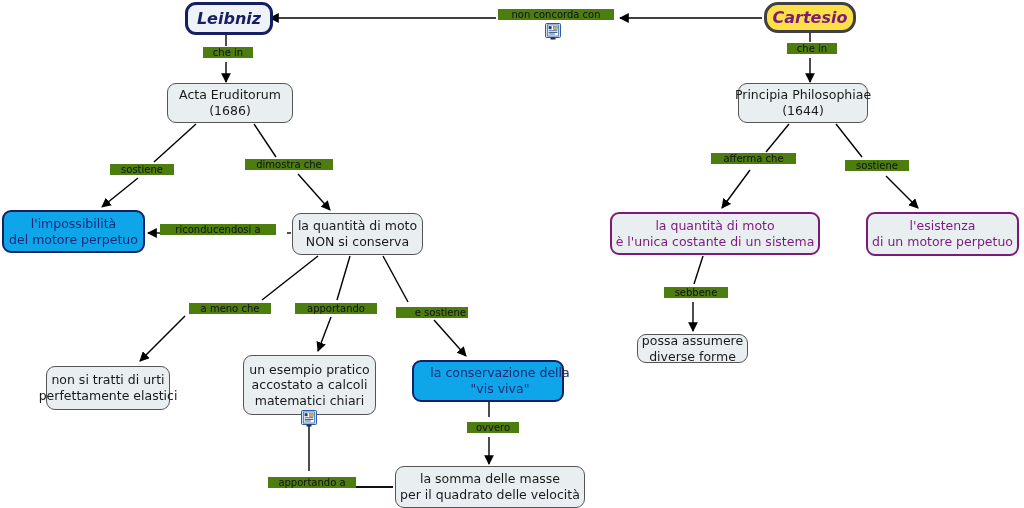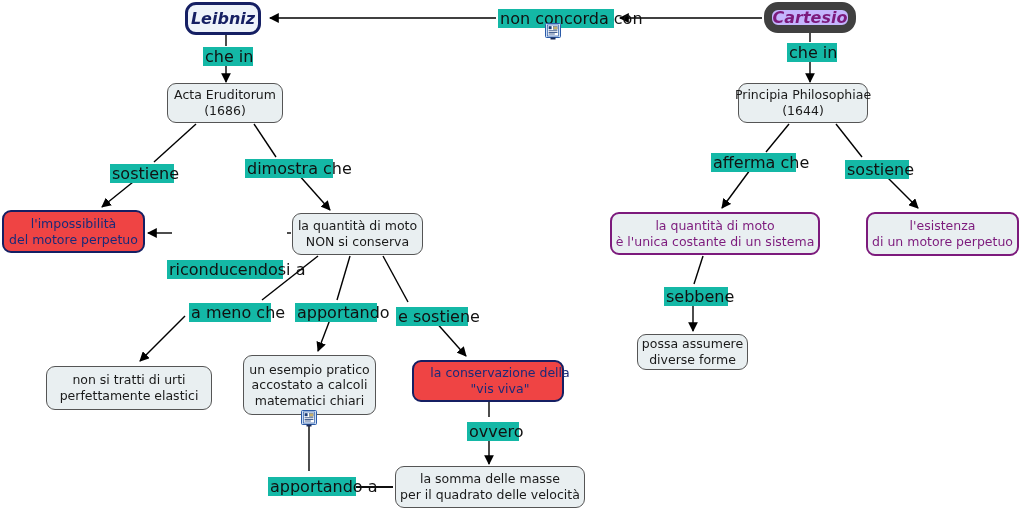--- a/index.html
+++ b/index.html
@@ -38,21 +38,21 @@
   
   .node.concept {
     background: #e9eff1;
     border: 1.6px solid #555555;
     border-radius: 9px;
     color: #1a1a1a;
     font-size: 12.5px;
   }
   
   .node.navy {
-    background: #ef4444;
+    background: #0ea5e9;
     border: 2.6px solid #151f63;
     border-radius: 9px;
     color: #1b2a78;
     font-size: 12.5px;
   }
   
   .node.purple {
     background: #e9eff1;
     border: 2.4px solid #7c1a7c;
     border-radius: 9px;
@@ -63,34 +63,34 @@
   .node.root-navy {
     background: #eef3fa;
     border: 3px solid #151f63;
     border-radius: 11px;
     color: #151f63;
     font-weight: bold;
     font-style: italic;
     font-size: 16px;
   }
   .node.root-purple {
-    background: #c4b5fd;
-    border: 8px solid #404040;
+    background: #fde047;
+    border: 3px solid #404040;
     border-radius: 14px;
     color: #7c1a7c;
     font-weight: bold;
     font-style: italic;
     font-size: 16px;
   }
   .edge-label {
     position: absolute;
-    font-size: 16px;
+    font-size: 10px;
     color: #111111;
     white-space: pre;
-    background: #14b8a6;
+    background: #4d7c0f;
     padding: 0 2px;
     text-align: center;
   }
   .doc-icon {
     position: absolute;
     width: 16px;
     height: 17px;
   }
 </style>
 </head>
@@ -170,66 +170,66 @@
       <line x1="836" y1="124" x2="862" y2="157" stroke="#000" stroke-width="1.4"></line>
       <line x1="886" y1="176" x2="918" y2="208" stroke="#000" stroke-width="1.4" marker-end="url(#arrow)"></line>
     </g>
 
     <g>
       <line x1="703" y1="256" x2="694" y2="284" stroke="#000" stroke-width="1.4"></line>
       <line x1="693" y1="302" x2="693" y2="331" stroke="#000" stroke-width="1.4" marker-end="url(#arrow)"></line>
     </g>
   </svg>
 
-  <div class="node root-navy" style="left:185px; top:2px; width:76px; height:33px;">Leibniz</div>
+  <div class="node root-navy" style="left:185px; top:2px; width:88px; height:33px;">Leibniz</div>
 
   <div class="node root-purple" style="left:764px; top:2px; width:92px; height:31px;">Cartesio</div>
 
-  <div class="node concept" style="left:167px; top:83px; width:116px; height:40px;">Acta Eruditorum
+  <div class="node concept" style="left:167px; top:83px; width:126px; height:40px;">Acta Eruditorum
 (1686)</div>
 
   <div class="node concept" style="left:738px; top:83px; width:130px; height:40px;">Principia Philosophiae
 (1644)</div>
 
   <div class="node navy" style="left:2px; top:210px; width:143px; height:43px;">l'impossibilità
 del motore perpetuo</div>
 
   <div class="node concept" style="left:292px; top:213px; width:131px; height:42px;">la quantità di moto
 NON si conserva</div>
 
   <div class="node purple" style="left:610px; top:212px; width:210px; height:43px;">la quantità di moto
 è l'unica costante di un sistema</div>
 
   <div class="node purple" style="left:866px; top:212px; width:153px; height:44px;">l'esistenza
 di un motore perpetuo</div>
 
-  <div class="node concept" style="left:46px; top:366px; width:166px; height:44px;">non si tratti di urti
+  <div class="node concept" style="left:46px; top:366px; width:124px; height:44px;">non si tratti di urti
 perfettamente elastici</div>
 
   <div class="node concept" style="left:243px; top:355px; width:133px; height:60px;">un esempio pratico
 accostato a calcoli
 matematici chiari</div>
 
   <div class="node navy" style="left:412px; top:360px; width:152px; height:42px;padding-left:24px;">la conservazione della
 "vis viva"</div>
 
-  <div class="node concept" style="left:637px; top:334px; width:111px; height:36px;">possa assumere
+  <div class="node concept" style="left:637px; top:334px; width:111px; height:29px;">possa assumere
 diverse forme</div>
 
   <div class="node concept" style="left:395px; top:466px; width:190px; height:42px;">la somma delle masse
 per il quadrato delle velocità</div>
 
   <div class="edge-label" style="left:498px; top:9px; width:112px;">non concorda con</div>
   <div class="edge-label" style="left:203px; top:47px; width:46px;">che in</div>
   <div class="edge-label" style="left:787px; top:43px; width:46px;">che in</div>
   <div class="edge-label" style="left:110px; top:164px; width:60px;">sostiene</div>
   <div class="edge-label" style="left:245px; top:159px; width:84px;">dimostra che</div>
   <div class="edge-label" style="left:711px; top:153px; width:81px;">afferma che</div>
   <div class="edge-label" style="left:845px; top:160px; width:60px;">sostiene</div>
-  <div class="edge-label" style="left:167px; top:224px; width:112px;margin-top:36px;">riconducendosi a</div>
+  <div class="edge-label" style="left:160px; top:224px; width:112px;">riconducendosi a</div>
   <div class="edge-label" style="left:189px; top:303px; width:78px;">a meno che</div>
   <div class="edge-label" style="left:295px; top:303px; width:78px;">apportando</div>
   <div class="edge-label" style="left:396px; top:307px; width:68px;text-align:right;">e sostiene</div>
   <div class="edge-label" style="left:664px; top:287px; width:60px;">sebbene</div>
   <div class="edge-label" style="left:467px; top:422px; width:48px;">ovvero</div>
   <div class="edge-label" style="left:268px; top:477px; width:84px;">apportando a</div>
 
   <svg class="doc-icon" style="left:545px; top:23px;" viewBox="0 0 16 17" xmlns="http://www.w3.org/2000/svg">
     <rect x="0.5" y="0.5" width="15" height="14" rx="1" fill="#cfe0f5" stroke="#2a5aa8" stroke-width="1"></rect>
     <rect x="2.5" y="2" width="11" height="11" fill="#ffffff" stroke="#2a5aa8" stroke-width="0.7"></rect>

